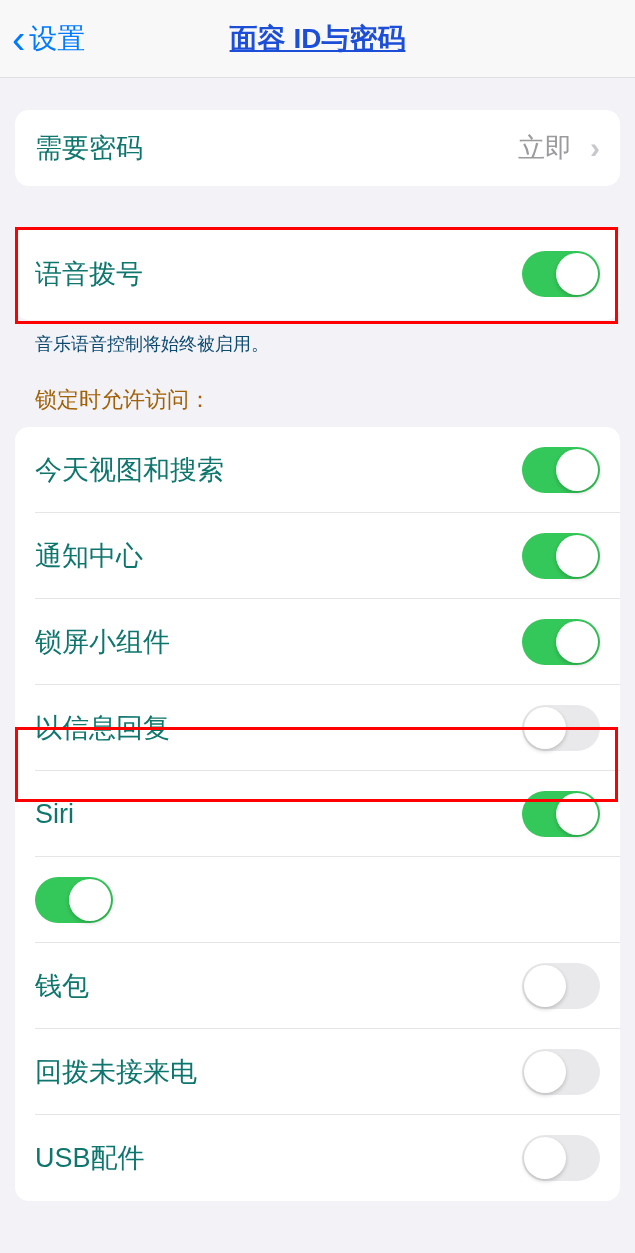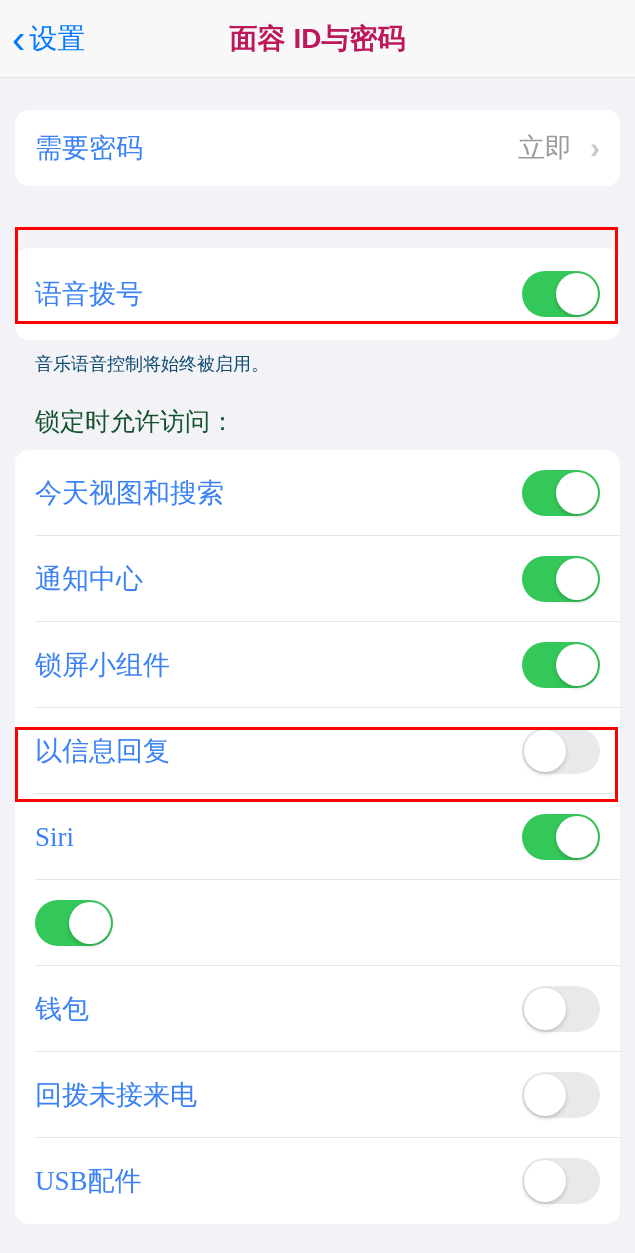--- a/index.html
+++ b/index.html
@@ -34,21 +34,22 @@
     }
     .back-chevron {
       font-size: 40px;
       font-weight: 400;
       margin-right: 4px;
       line-height: 1;
     }
     .header-title {
       font-size: 28px;
       font-weight: 600;
-      color: #be185d;
+      color: #1d4ed8;
+      text-decoration: underline;
     }
     .content {
       padding: 0 15px;
     }
     .section {
       background: #fff;
       border-radius: 14px;
       margin-top: 30px;
       overflow: hidden;
     }
@@ -67,23 +68,22 @@
       content: "";
       position: absolute;
       left: 20px;
       right: 0;
       bottom: 0;
       height: 1px;
       background: #e5e5e5;
     }
     .row-label {
       font-size: 27px;
-      color: #3b82f6;
+      color: #0f766e;
       font-weight: 400;
-      font-family: Liberation Serif, serif;
     }
     .row-right {
       display: flex;
       align-items: center;
       gap: 18px;
     }
     .row-value {
       font-size: 27px;
       color: #9a9a9f;
     }
@@ -120,22 +120,22 @@
     .toggle.off .toggle-knob {
       left: 2px;
     }
     .footer-text {
       font-size: 18px;
       color: #0c4a6e;
       padding: 12px 20px 0 20px;
       line-height: 1.4;
     }
     .section-header {
-      font-size: 25px;
-      color: #14532d;
+      font-size: 22px;
+      color: #a16207;
       padding: 28px 20px 8px 20px;
     }
     .highlight-box {
       border: 3px solid #ff0000;
       position: absolute;
       pointer-events: none;
       z-index: 10;
     }
     .highlight-1 {
       left: 15px;
@@ -172,21 +172,21 @@
   <div class="section first">
     <div class="row">
       <div class="row-label">需要密码</div>
       <div class="row-right">
         <span class="row-value">立即</span>
         <span class="chevron-right">›</span>
       </div>
     </div>
   </div>
 
-  <div class="section" style="margin-top: 62px;">
+  <div class="section" style="margin-top: 42px;">
     <div class="row" style="min-height:92px;">
       <div class="row-label">语音拨号</div>
       <div class="toggle on">
         <div class="toggle-knob"></div>
       </div>
     </div>
   </div>
   <div class="footer-text">音乐语音控制将始终被启用。</div>
 
   <div class="section-header">锁定时允许访问：</div>

